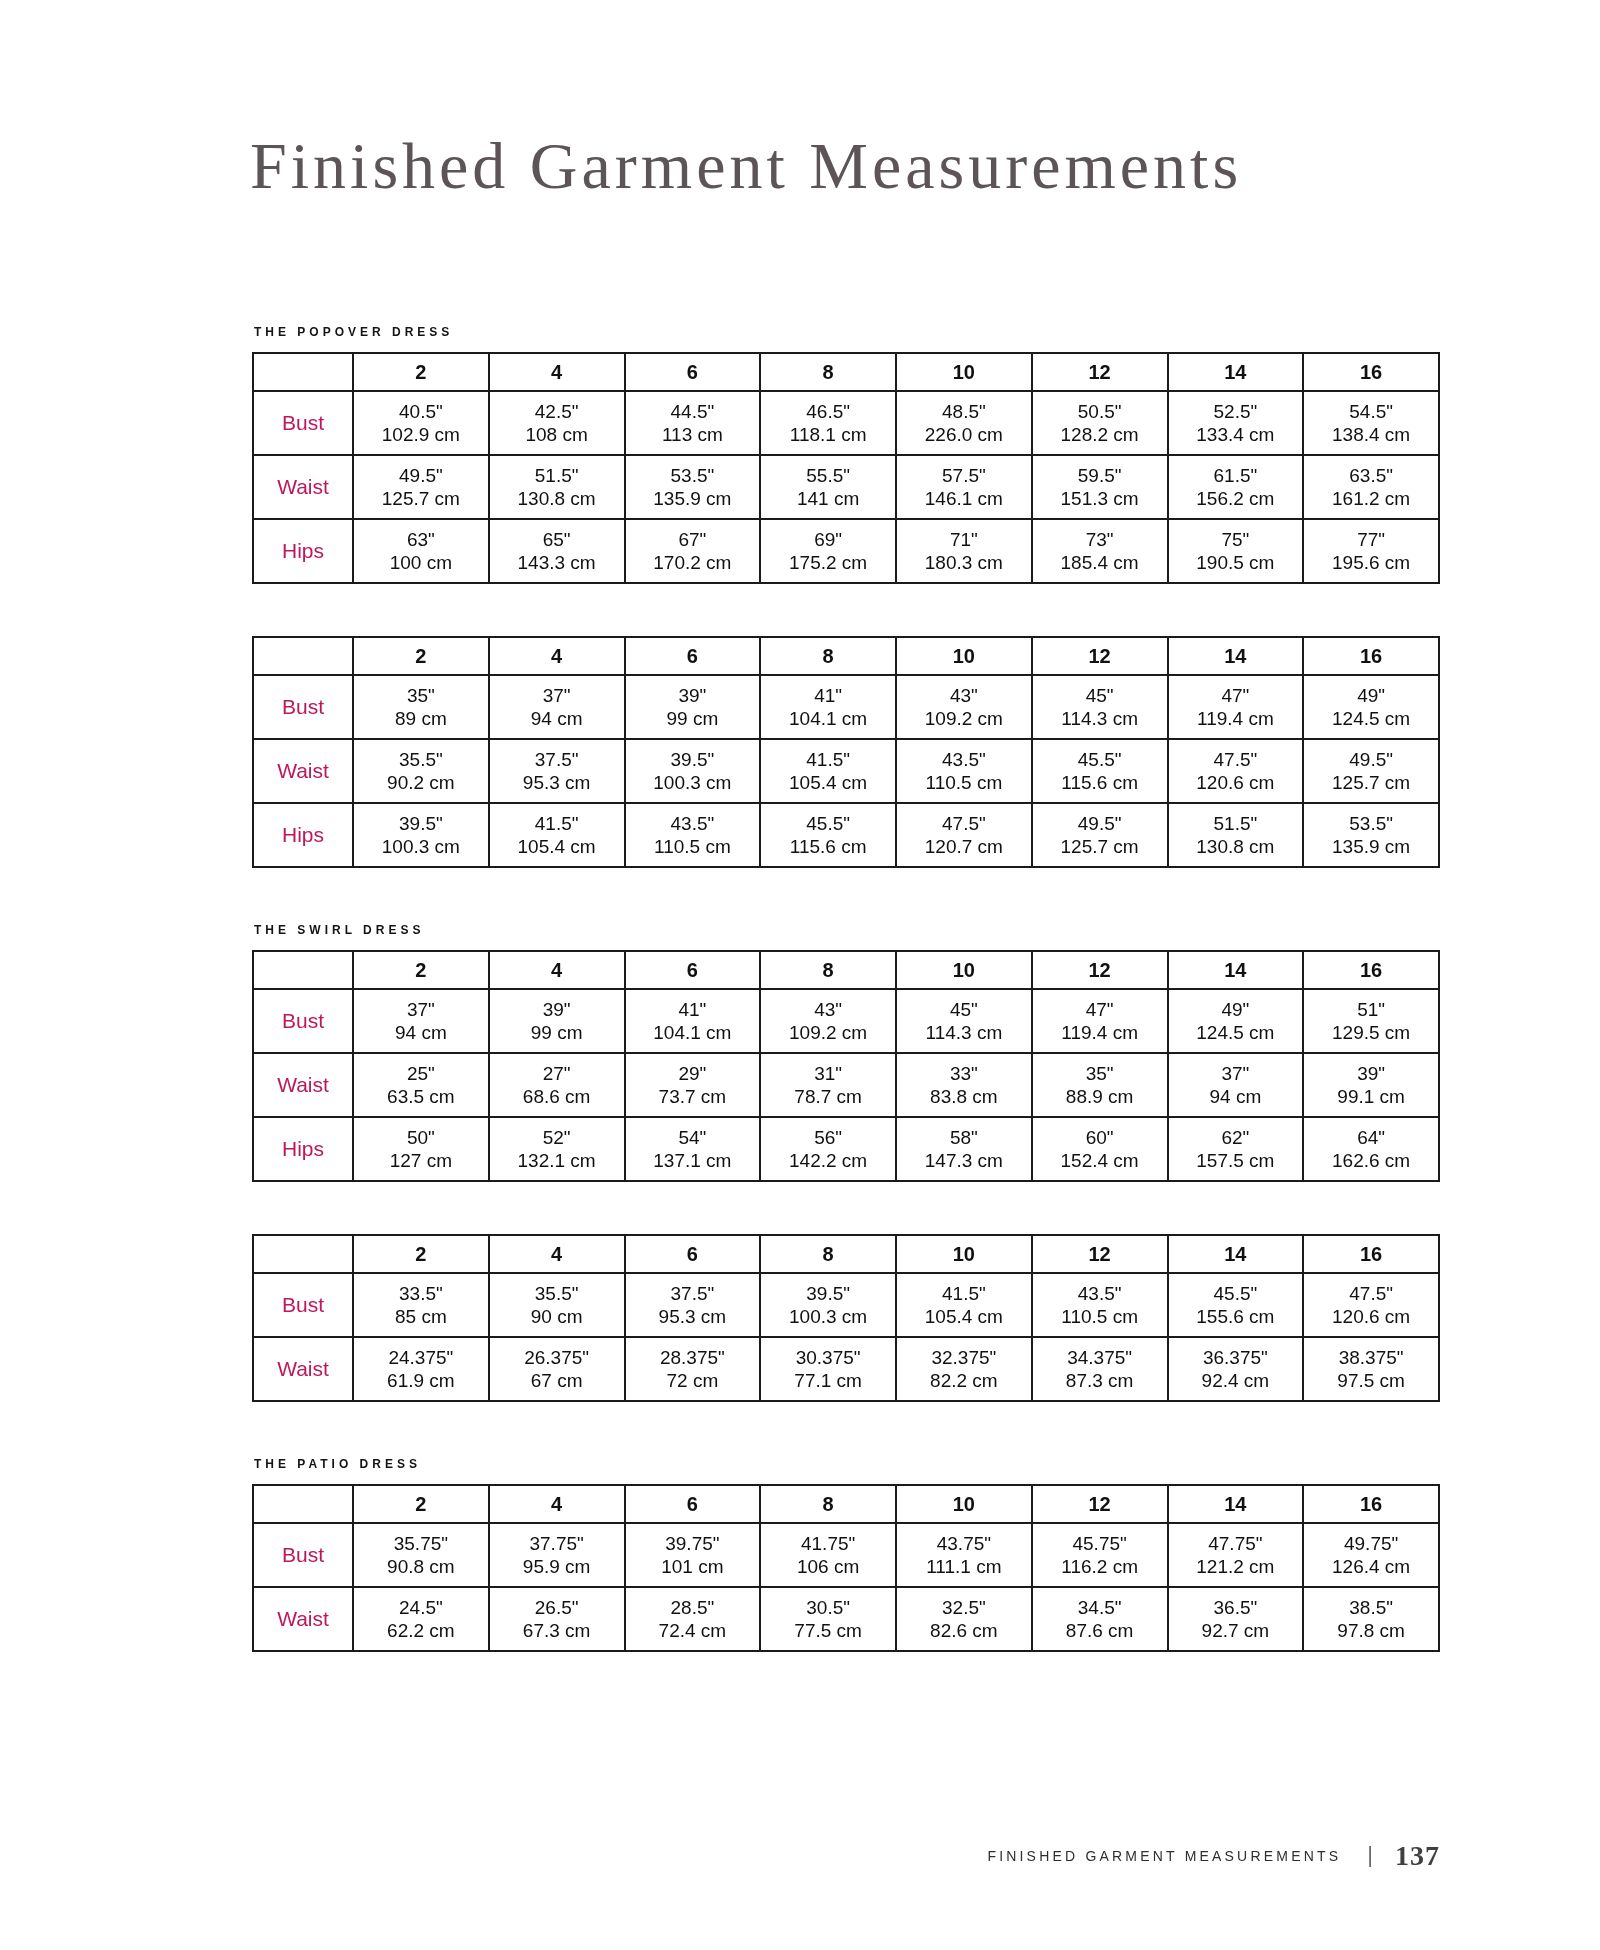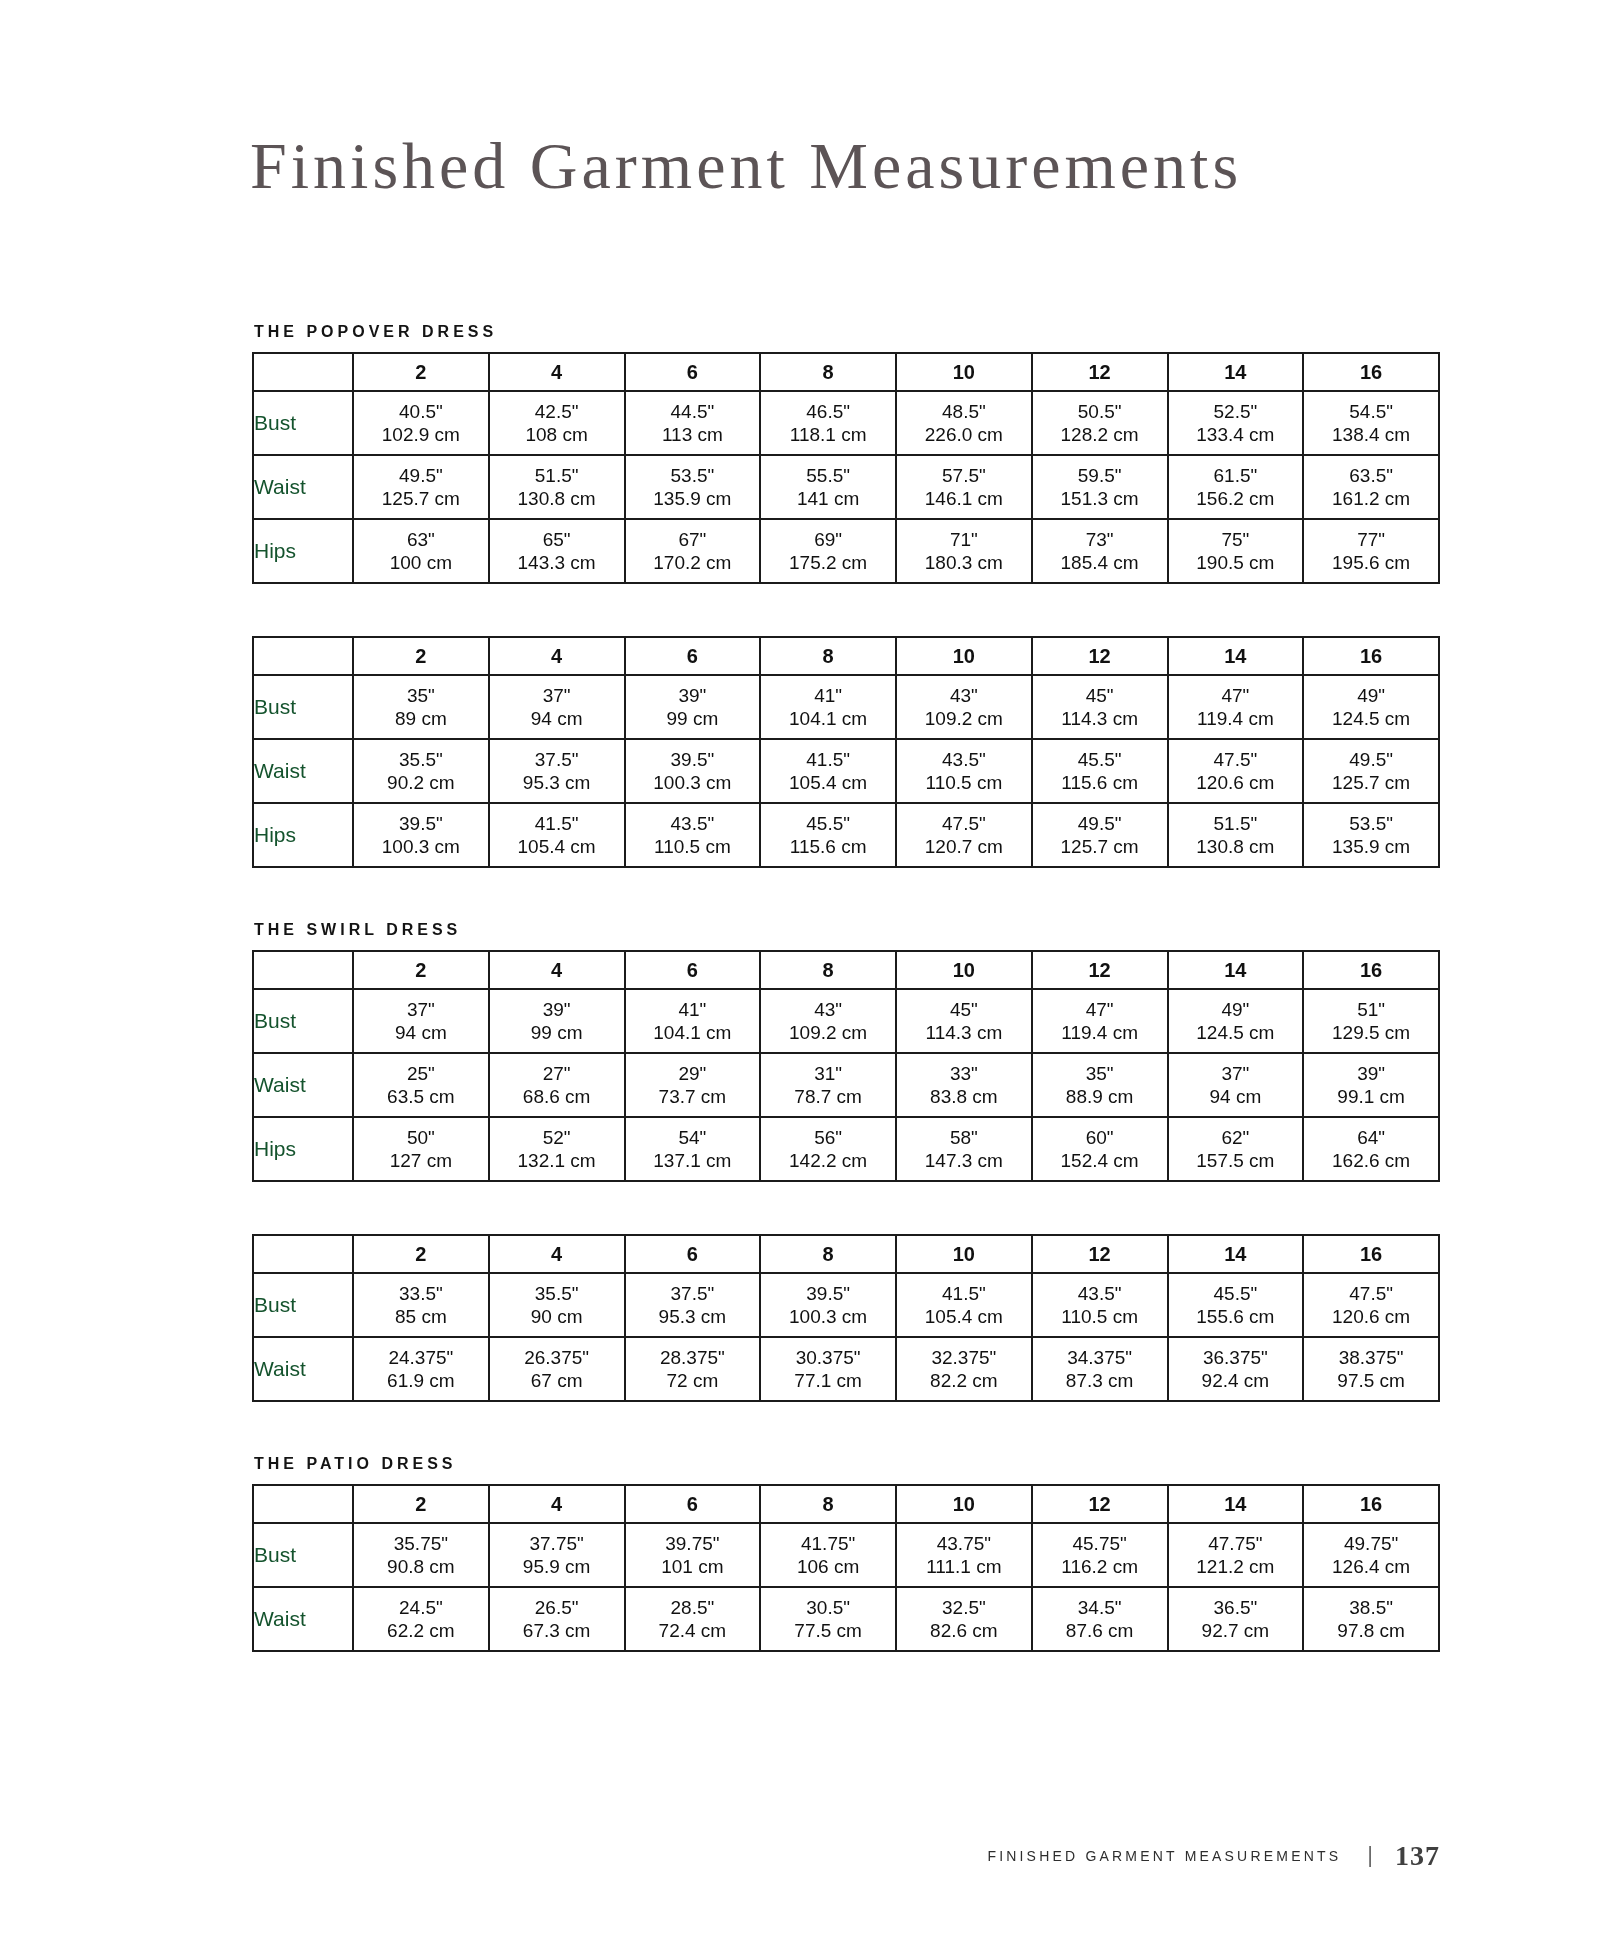--- a/index.html
+++ b/index.html
@@ -31,21 +31,21 @@
     position: absolute;
     top: 322px;
     left: 252px;
     width: 1188px;
   }
   .garment-section {
     margin: 0 0 52px 0;
   }
   .section-label {
     margin: 0 0 10px 2px;
-    font-size: 16px;
+    font-size: 12px;
     font-weight: 700;
     letter-spacing: 4px;
     color: #141414;
     line-height: 20px;
   }
   table.size-table {
     width: 1188px;
     border-collapse: collapse;
     table-layout: fixed;
   }
@@ -62,24 +62,24 @@
     font-weight: 600;
     text-align: center;
     vertical-align: middle;
     color: #111111;
   }
   th.corner { height: 36px; }
   td.row-label {
     height: 62px;
     font-size: 21px;
     font-weight: 500;
-    text-align: left;
+    text-align: center;
     vertical-align: middle;
     padding-left: 20px;
-    color: #14532d;
+    color: #be185d;
   }
   td.measure-cell {
     height: 62px;
     text-align: center;
     vertical-align: middle;
     font-size: 19px;
     line-height: 23px;
     color: #111111;
   }
   .footer {

